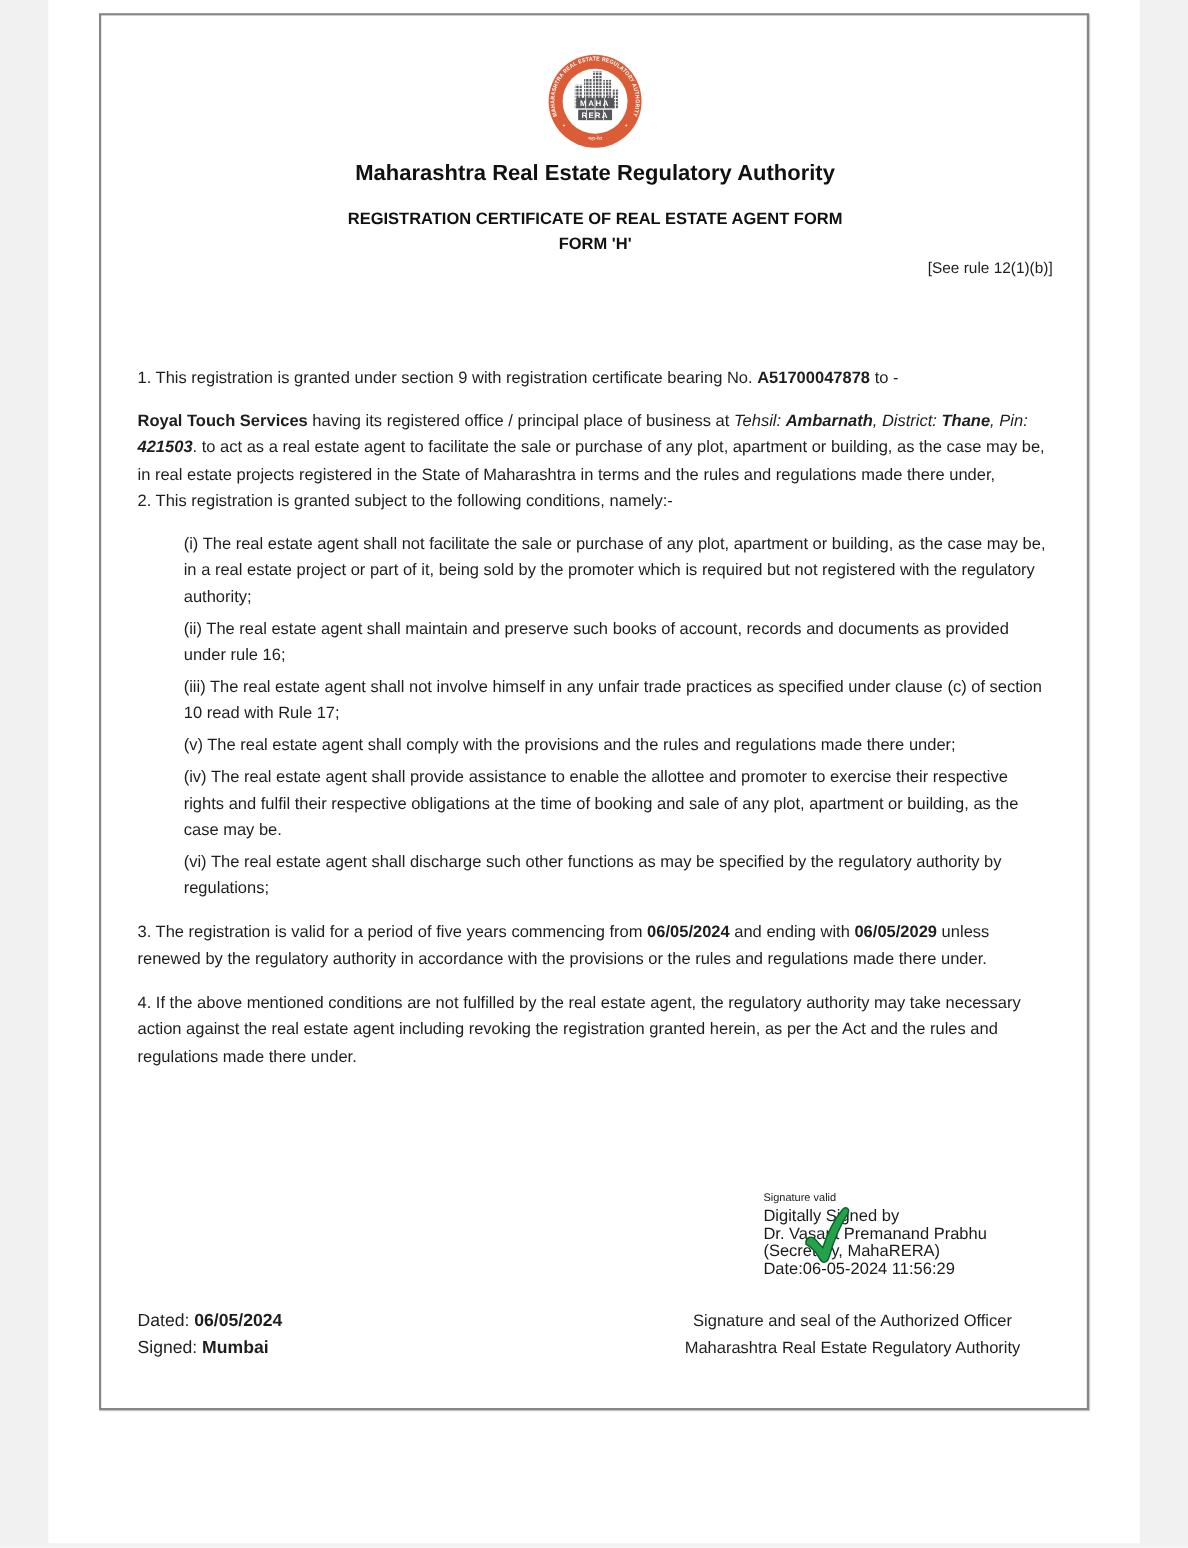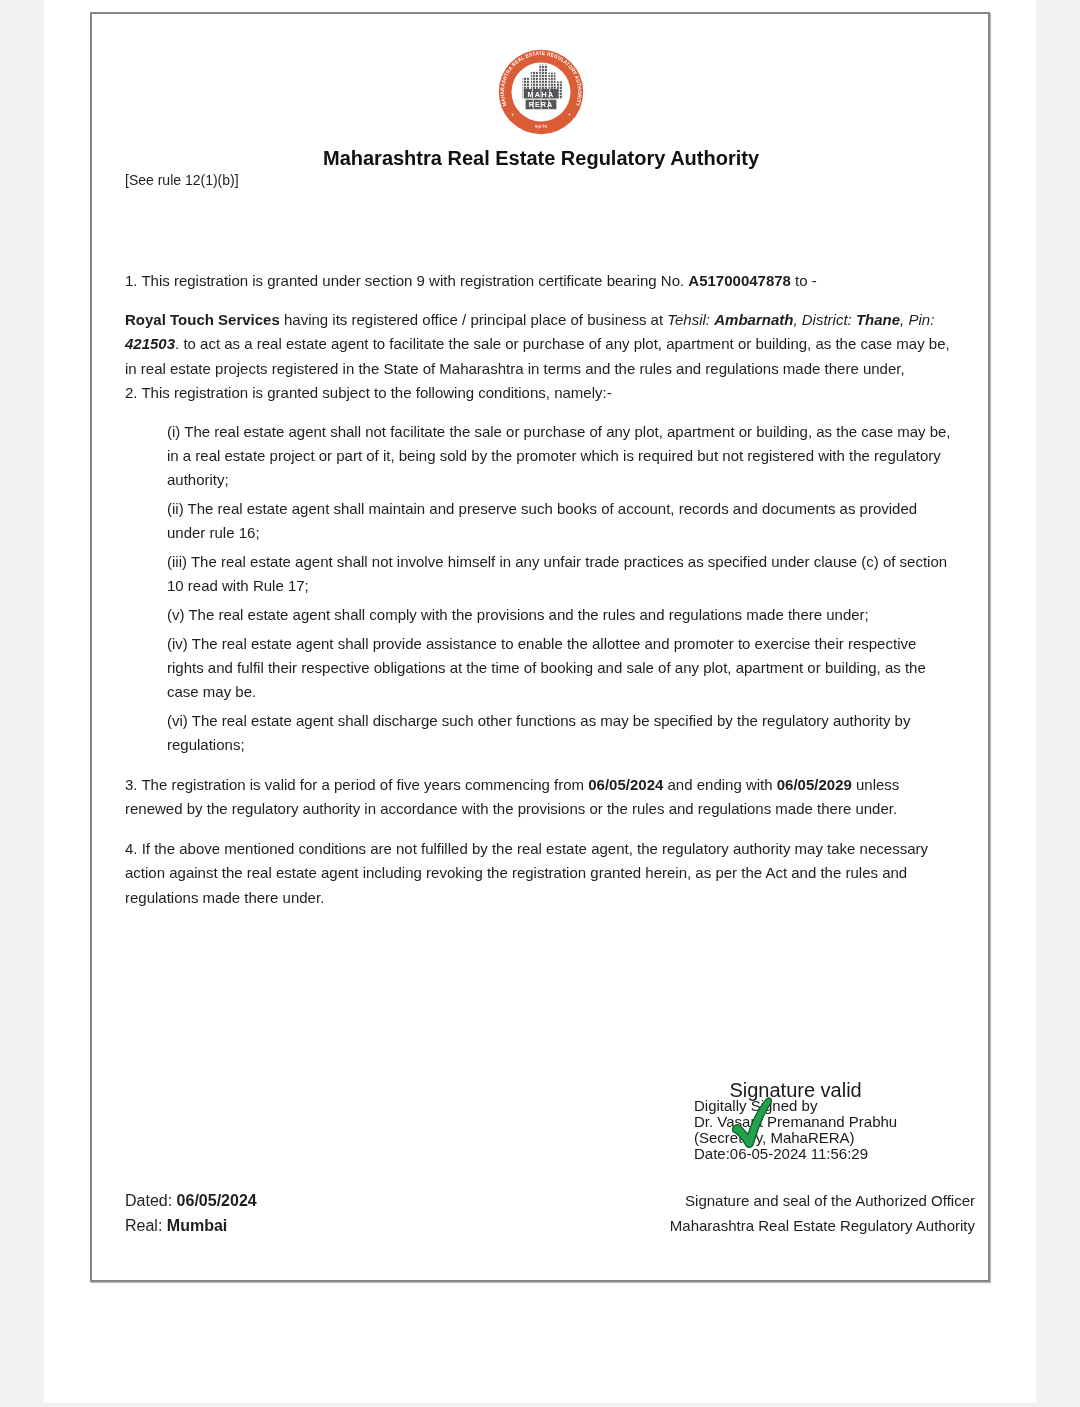--- a/index.html
+++ b/index.html
@@ -24,45 +24,45 @@
   .logo-wrap{text-align:center;height:88px;}
   .logo-wrap svg{width:88px;height:88px;}
   .doc-title{
     margin-top:10px;text-align:center;
     font-size:20px;font-weight:bold;color:#111;line-height:24px;
   }
   .subhead{
     margin-top:19px;text-align:center;
     font-size:15px;font-weight:bold;line-height:22px;color:#111;
   }
-  .ruleref{margin-top:2px;text-align:left;font-size:14px;line-height:17px;}
+  .ruleref{margin-top:2px;text-align:right;font-size:14px;line-height:17px;}
   p{margin:0;font-size:15px;line-height:24.5px;}
   .p1{margin-top:80px;}
   .p2{margin-top:14px;}
   .intro2{}
   .cond-list{margin-top:14px;margin-left:42px;}
   .cond-list p{line-height:24px;margin-bottom:5px;}
   .clause3{margin-top:16px;}
   .clause4{margin-top:15px;}
   .b{font-weight:bold;}
   .i{font-style:italic;}
   .sig-block{
     position:absolute;left:602px;top:1068px;
     font-size:15px;line-height:16px;white-space:nowrap;color:#1a1a1a;
   }
-  .sig-block .sig-status{font-size:20px;text-align:center;}
+  .sig-block .sig-status{font-size:10px;}
   .check-overlay{
     position:absolute;left:636px;top:1083px;width:48px;height:54px;
   }
   .footer-left{
     position:absolute;left:33px;top:1174px;
     font-size:16px;line-height:25px;
   }
   .footer-right{
-    position:absolute;left:483px;top:1174px;width:400px;text-align:right;
+    position:absolute;left:483px;top:1174px;width:400px;text-align:center;
     font-size:15px;line-height:25px;
   }
   .ring-script{font-family:"DejaVu Sans", sans-serif;}
 </style>
 </head>
 <body>
 
 <div class="page">
   <div class="border-box">
     <div class="content">
@@ -105,20 +105,24 @@
             <line x1="50" y1="58.8" x2="50" y2="69.6" stroke="#fff" stroke-width="0.8"></line>
             <line x1="58.8" y1="58.8" x2="58.8" y2="69.6" stroke="#fff" stroke-width="0.8"></line>
             <text x="50" y="55.2" font-size="8.2" font-weight="bold" fill="#ffffff" text-anchor="middle" letter-spacing="1.6">MAHA</text>
             <text x="50" y="67.5" font-size="8.2" font-weight="bold" fill="#ffffff" text-anchor="middle" letter-spacing="1.2">RERA</text>
           </g>
         </svg>
       </div>
 
       <div class="doc-title">Maharashtra Real Estate Regulatory Authority</div>
 
+      <div class="subhead">
+        <div>REGISTRATION CERTIFICATE OF REAL ESTATE AGENT FORM</div>
+        <div>FORM 'H'</div>
+      </div>
       <div class="ruleref">[See rule 12(1)(b)]</div>
 
       <p class="p1"><span>1. This registration is granted under section 9 with registration certificate bearing No. </span><span class="b">A51700047878</span><span> to -</span></p>
 
       <p class="p2"><span class="b">Royal Touch Services</span><span>  having its registered office / principal place of business at   </span><span class="i">Tehsil: </span><span class="b i">Ambarnath</span><span class="i">, </span><span class="i">District: </span><span class="b i">Thane</span><span class="i">, </span><span class="i">Pin: </span><span class="b i">421503</span><span>. to act as a real estate agent to facilitate the sale or purchase of any plot, apartment or building, as the case may be, in real estate projects registered in the State of Maharashtra in terms and the rules and regulations made there under,</span></p>
 
       <p class="intro2">2. This registration is granted subject to the following conditions, namely:-</p>
 
       <div class="cond-list">
         <p>(i) The real estate agent shall not facilitate the sale or purchase of any plot, apartment or building, as the case may be, in a real estate project or part of it, being sold by the promoter which is required but not registered with the regulatory authority;</p>
@@ -141,21 +145,21 @@
       <div>(Secretary, MahaRERA)</div>
       <div>Date:06-05-2024 11:56:29</div>
     </div>
 
     <svg class="check-overlay" viewBox="0 0 68 74">
       <path d="M6 42 C7 36 14 34 18 39 L27 51 C36 30 48 13 57 4 C61 0 67 4 63 10 C53 23 41 45 34 64 C31 71 25 72 22 65 C18 56 11 48 6 45 Z" fill="#23A24B" stroke="#0C5F27" stroke-width="1.8" transform="rotate(-5 34 37)"></path>
     </svg>
 
     <div class="footer-left">
       <div><span>Dated: </span><span class="b">06/05/2024</span></div>
-      <div><span>Real: </span><span class="b">Mumbai</span></div>
+      <div><span>Signed: </span><span class="b">Mumbai</span></div>
     </div>
 
     <div class="footer-right">
       <div>Signature and seal of the Authorized Officer</div>
       <div>Maharashtra Real Estate Regulatory Authority</div>
     </div>
   </div>
 </div>
 
 </body></html>

